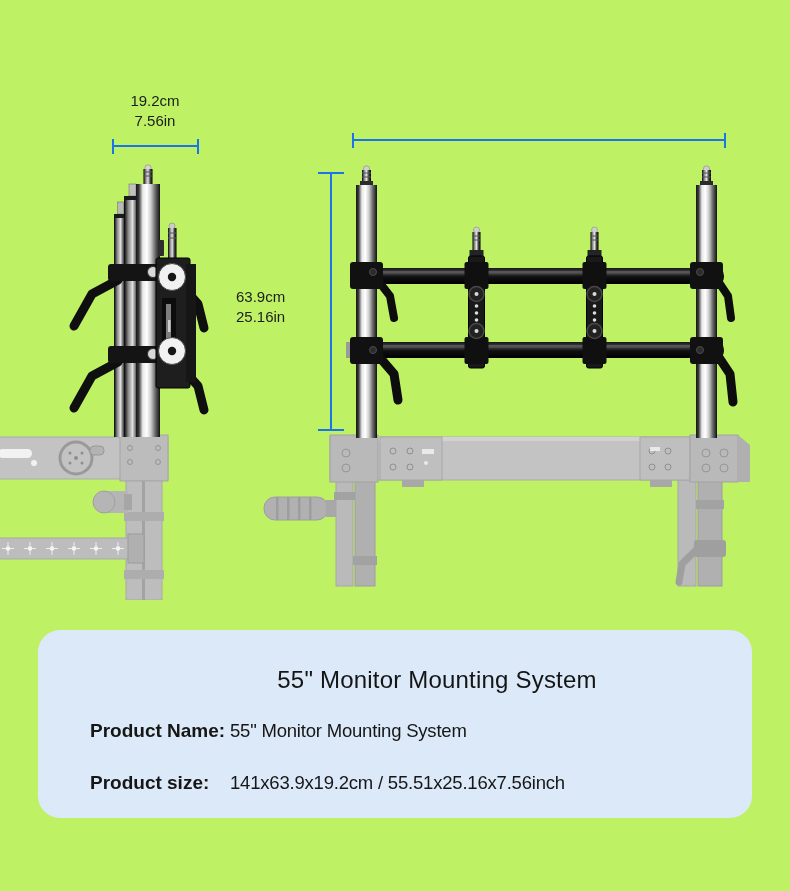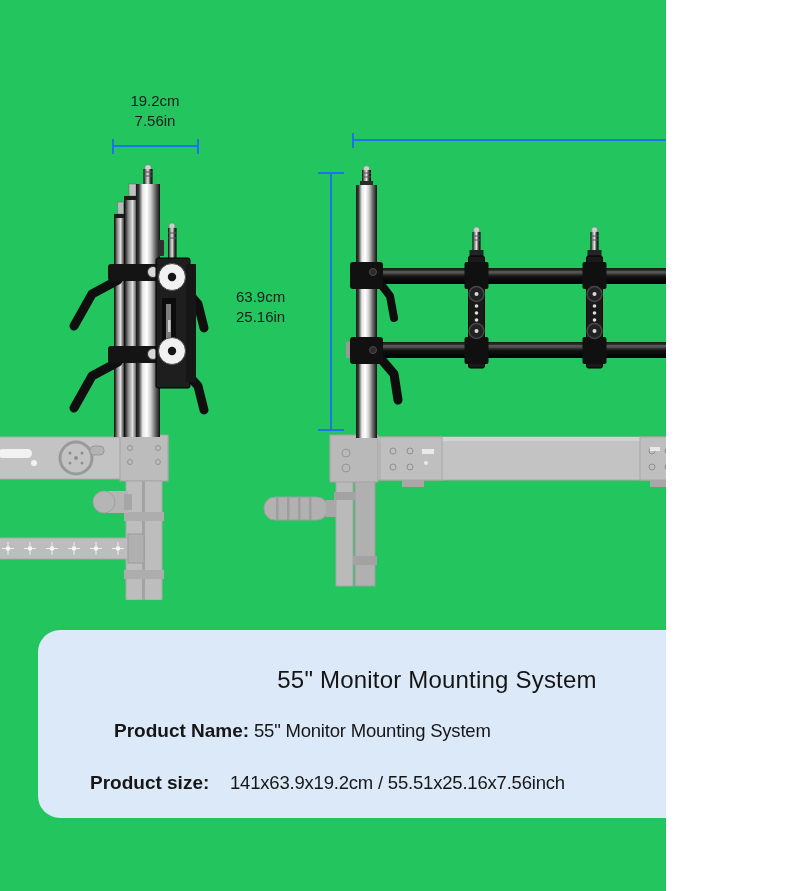--- a/index.html
+++ b/index.html
@@ -2,21 +2,21 @@
 <html style="--accent: #1b74e8; --card-bg: #dce9f8;"><head>
 <meta charset="utf-8">
 <style>
   :root { --accent:#1b74e8; --card-bg:#dce9f8; }
   * { box-sizing:border-box; }
   html,body { margin:0; padding:0; }
   body {
     width:790px; height:891px; background:#ffffff;
     font-family:"Liberation Sans", sans-serif; color:#1d1d1d;
   }
-  .canvas { position:relative; width:666px; height:891px; background:#22c55e; overflow:hidden; }
+  .canvas { position:relative; width:790px; height:891px; background:#bef264; overflow:hidden; }
 
   
   .dim-text { position:absolute; font-size:15px; line-height:20px; text-align:center; color:#1d1d1d; }
   .dim-text.right { text-align:left; }
   .dim-line-h { position:absolute; height:2px; background:var(--accent); }
   .dim-line-h .tick { position:absolute; width:2px; height:15px; top:-6.5px; background:var(--accent); }
   .dim-line-h .tick.start { left:0; }
   .dim-line-h .tick.end { right:0; }
   .dim-line-v { position:absolute; width:2px; background:var(--accent); }
   .dim-line-v .tick { position:absolute; height:2px; width:26px; left:-12px; background:var(--accent); }
@@ -33,21 +33,21 @@
   .card-title {
     position:absolute; left:84px; right:0; top:36px; text-align:center;
     font-size:24px; color:#151515; letter-spacing:0.2px;
   }
   .card-row-label {
     position:absolute; left:52px; font-size:19px; font-weight:bold; color:#161616;
   }
   .card-row-value {
     position:absolute; left:192px; font-size:18.5px; color:#161616; letter-spacing:-0.2px;
   }
-  .row1 { top:90px;margin-left:24px; }
+  .row1 { top:90px; }
   .row2 { top:118px;margin-top:24px; }
 </style>
 </head>
 <body>
 
 <div class="canvas">
 
   <div class="dim-text" style="left:95px; top:91px; width:120px;">
     <div>19.2cm</div>
     <div>7.56in</div>

